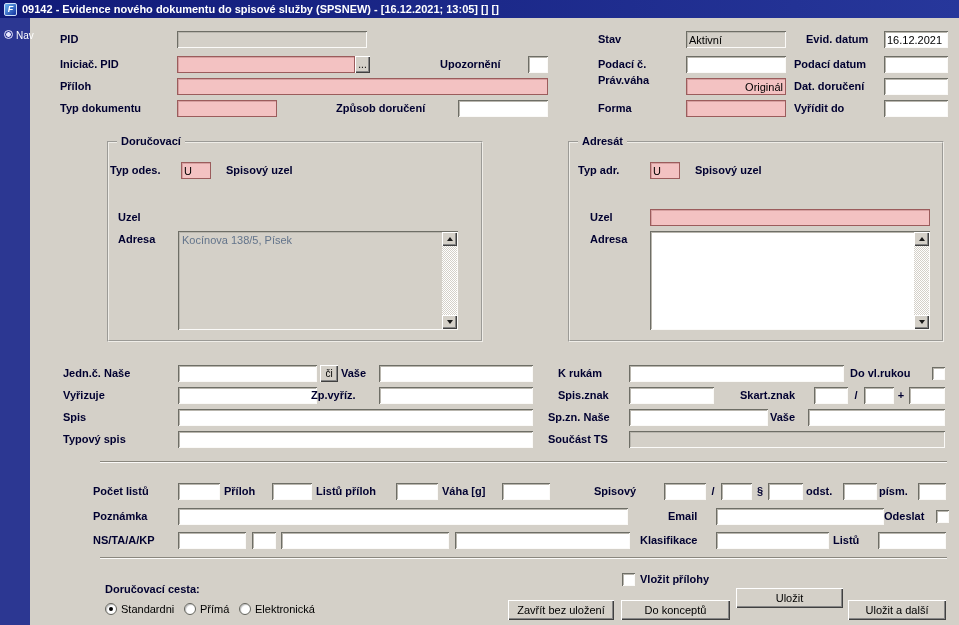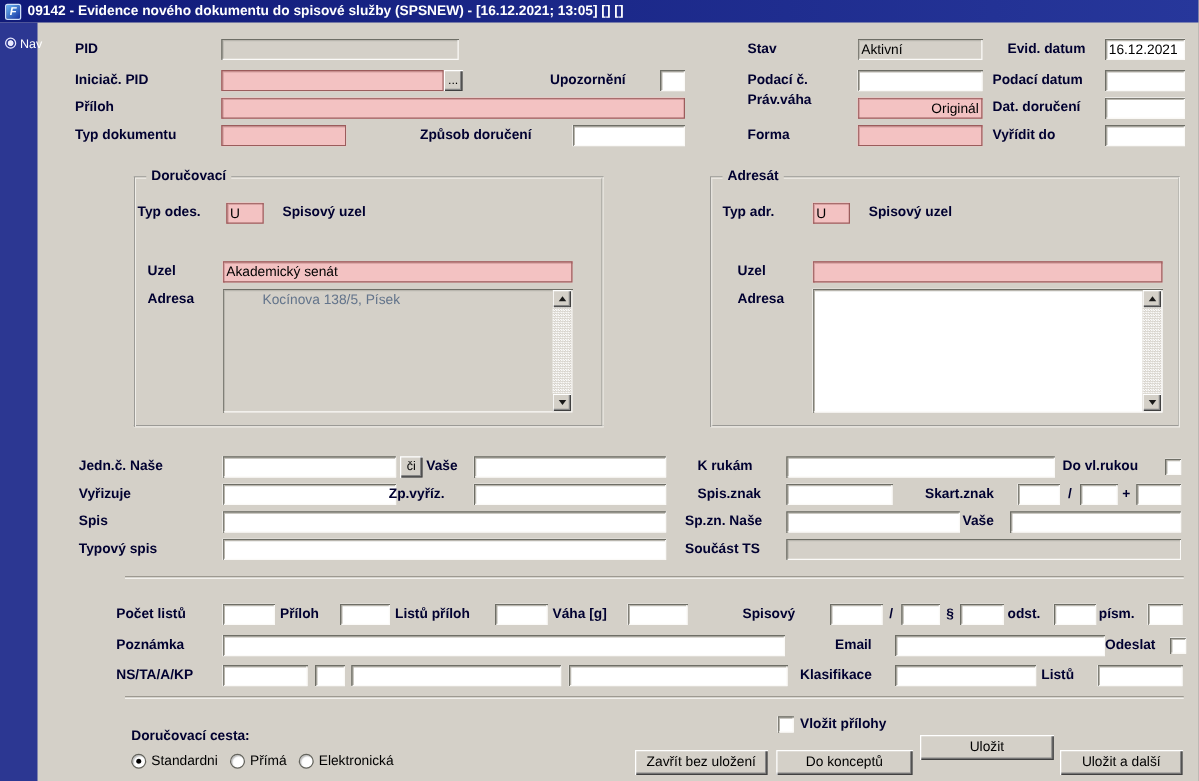--- a/index.html
+++ b/index.html
@@ -46,21 +46,21 @@
 
   
   .grp { position:absolute; border:2px groove #efede8; }
   .grp-title { position:absolute; left:8px; top:-8px; background:#d4d0c8; padding:0 4px;
     font-weight:bold; font-size:11px; color:#000030; }
 
   
   .tarea { position:absolute; background:#fff;
     box-shadow: inset 1px 1px 0 #6e6e66, inset -1px -1px 0 #fbfaf8, inset 2px 2px 0 #b9b6ae; }
   .tarea.ro { background:#d4d0c8; }
-  .tarea-text { position:absolute; left:4px; top:3px; right:20px; font-size:11px; color:#000;margin-left:28px; }
+  .tarea-text { position:absolute; left:4px; top:3px; right:20px; font-size:11px; color:#000; }
   .tarea.ro .tarea-text { color:#63748b; }
 
   
   .vscroll { position:absolute; top:1px; right:1px; bottom:1px; width:15px;
     display:flex; flex-direction:column; }
   .sbtn { height:14px; width:15px; background:#d4d0c8; flex:0 0 14px;
     display:flex; align-items:center; justify-content:center;
     box-shadow: inset 1px 1px 0 #ffffff, inset -1px -1px 0 #404040, inset -2px -2px 0 #868686; }
   .strack { flex:1; background-color:#e9e7e2;
     background-image: conic-gradient(#ffffff 25%, #d4d0c8 0 50%, #ffffff 0 75%, #d4d0c8 0);
@@ -130,21 +130,20 @@
   <div class="lbl" style="left:794px;top:100px;width:84px">Vyřídit do</div>
   <input class="inp" style="left: 884px; top: 100px; width: 64px;">
 
   <div class="grp" style="left:107px;top:141px;width:376px;height:201px">
     <span class="grp-title">Doručovací</span>
   </div>
   <div class="lbl" style="left:110px;top:162px;width:67px">Typ odes.</div>
   <input class="inp req" style="left: 181px; top: 162px; width: 30px;" value="U">
   <div class="lbl lft" style="left:226px;top:162px;width:120px">Spisový uzel</div>
   <div class="lbl" style="left:118px;top:209px;width:56px">Uzel</div>
-  <input class="inp req" style="left: 178px; top: 209px; width: 280px;" value="Akademický senát">
   <div class="lbl" style="left:118px;top:231px;width:56px">Adresa</div>
   <div class="tarea ro" style="left:178px;top:231px;width:280px;height:99px">
     <div class="tarea-text">Kocínova 138/5, Písek</div>
     <div class="vscroll">
       <div class="sbtn">
           <span class="tri up"></span>
         </div>
       <div class="strack"></div>
       <div class="sbtn">
           <span class="tri down"></span>

